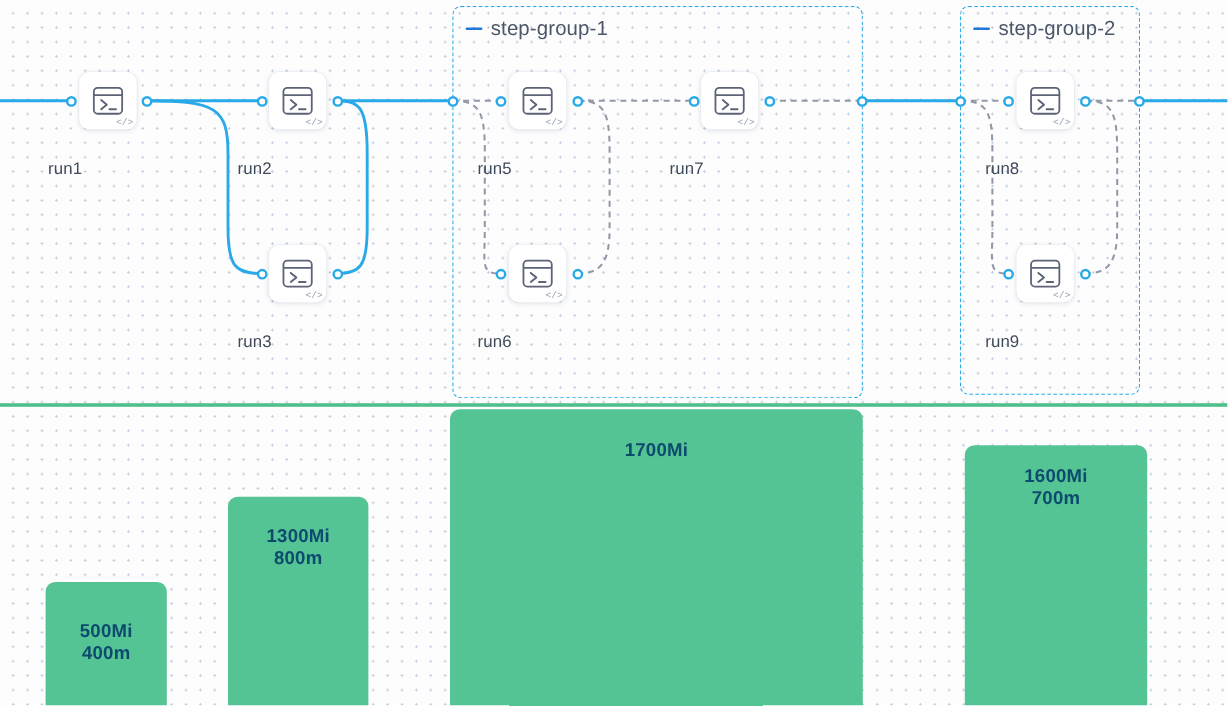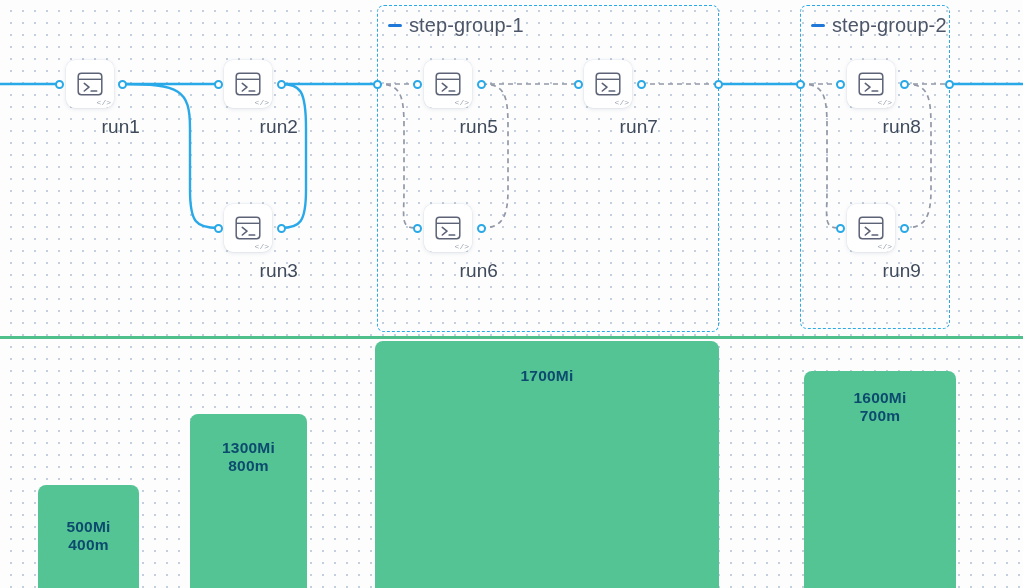--- a/index.html
+++ b/index.html
@@ -51,21 +51,21 @@
     white-space: nowrap;
   }
   .collapse-dash {
     display: block;
     width: 14px;
     height: 2.6px;
     border-radius: 2px;
     background: #1f78d8;
   }
   .step-group-title {
-    font-size: 20px;
+    font-size: 17px;
     color: #4c5668;
     letter-spacing: 0.1px;
   }
 
   
   .node {
     position: absolute;
     width: 48px;
     height: 48px;
   }
@@ -87,25 +87,25 @@
     position: absolute;
     right: 3px;
     bottom: 1px;
     font-size: 8px;
     line-height: 8px;
     color: #9aa3b2;
     font-family: "Liberation Mono", "DejaVu Sans Mono", monospace;
   }
   .node-label {
     position: absolute;
-    top: 56px;
+    top: 72px;
     left: -26px;
     width: 100px;
-    text-align: right;
-    font-size: 19px;
+    text-align: left;
+    font-size: 14px;
     color: #3f4a5a;
     letter-spacing: 0.1px;
   }
 
   
   .port {
     position: absolute;
     width: 9px;
     height: 9px;
     margin-left: -4.5px;

